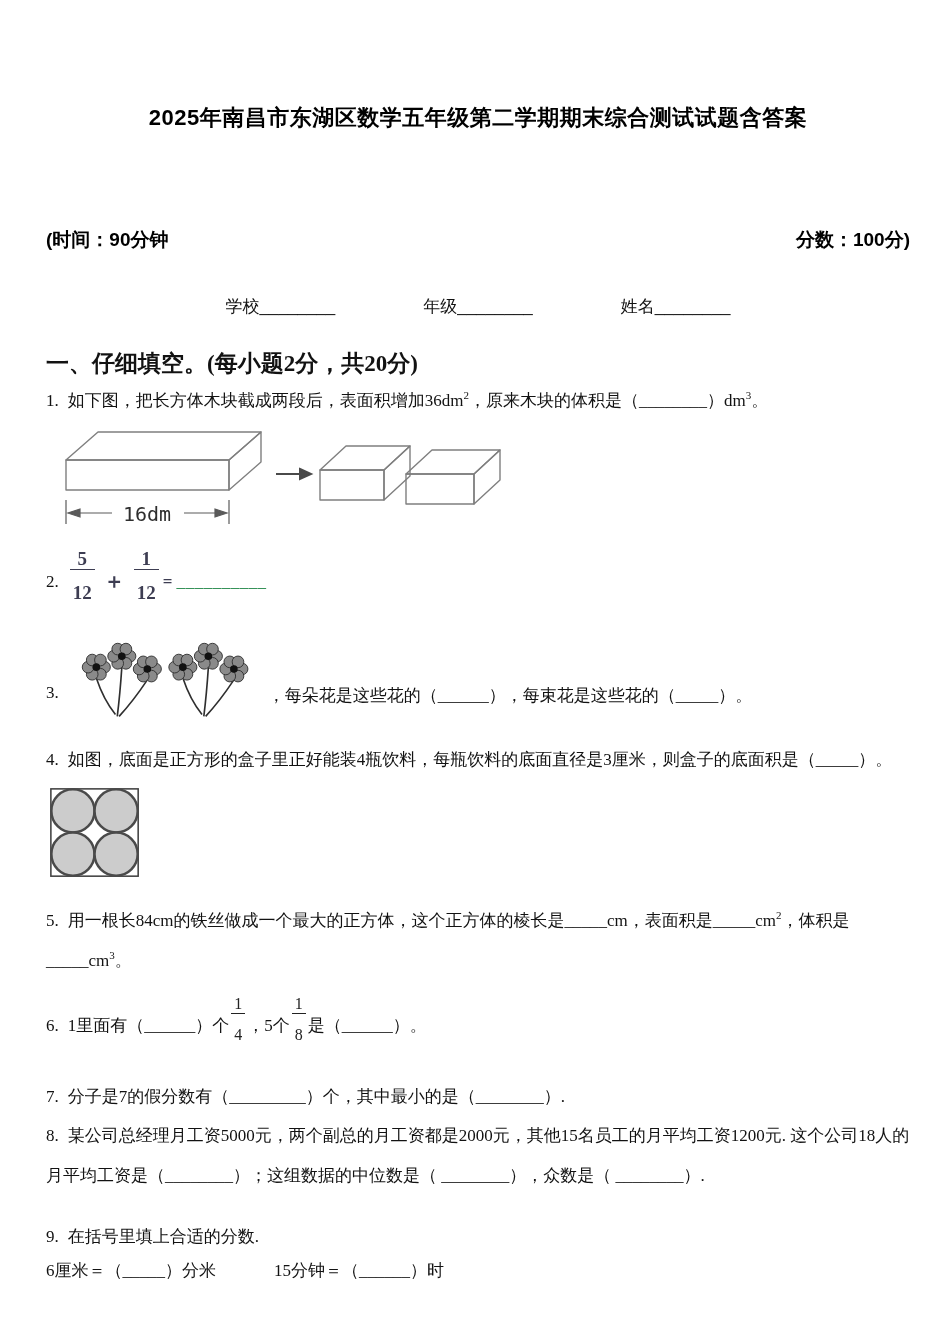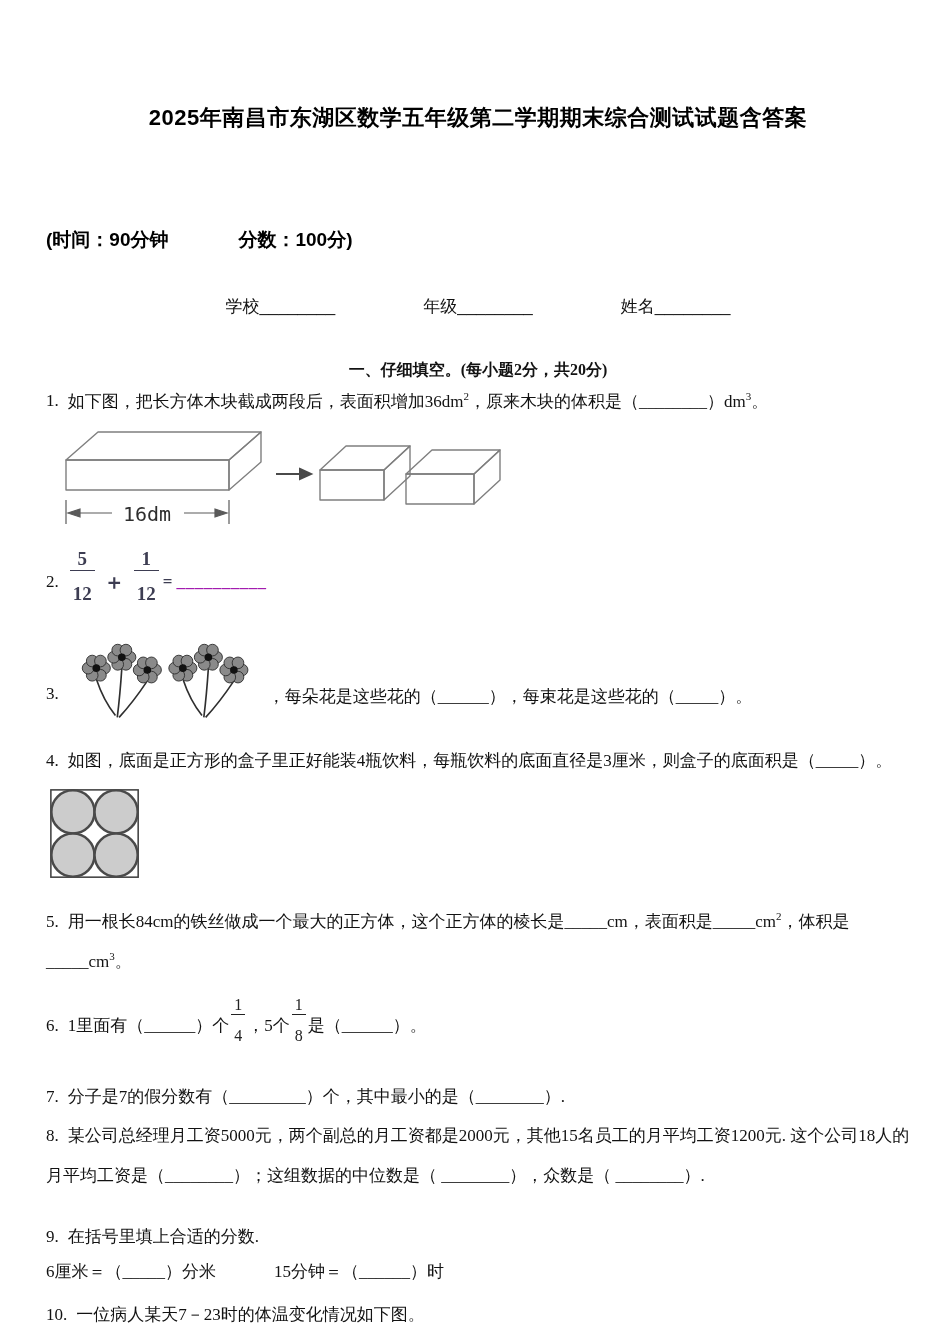--- a/index.html
+++ b/index.html
@@ -10,44 +10,44 @@
     -webkit-font-smoothing:antialiased;
   }
   .page{padding:0 40px 0 46px;}
 
   .title{
     margin:104px 0 0 0;text-align:center;color:#000;
     font-family:"Liberation Sans","DejaVu Sans",sans-serif;
     font-weight:700;font-size:22px;line-height:1.3;letter-spacing:.5px;
   }
   .meta{
-    margin-top:94px;display:flex;justify-content:flex-start;gap:70px;
+    margin-top:94px;display:flex;justify-content:space-between;gap:70px;
     font-family:"Liberation Sans","DejaVu Sans",sans-serif;
     font-weight:700;font-size:19px;color:#000;
   }
   .fields{
     margin-top:42px;display:flex;justify-content:center;gap:88px;
     font-family:"Liberation Sans","DejaVu Sans",sans-serif;
     font-size:17px;color:#111;text-align:right;
   }
 
-  .section{margin:40px 0 0 0;font-size:16px;font-weight:600;line-height:1.5;text-align:center;}
+  .section{margin:29px 0 0 0;font-size:23px;font-weight:600;line-height:1.5;}
   .q{margin:5px 0 0 0;font-size:17px;line-height:1.7;max-width:866px;}
   .qnum{margin-right:9px;}
   .wrap2{line-height:2.35;}
 
   
   .frac{display:inline-flex;flex-direction:column;align-items:center;
         vertical-align:middle;line-height:1.15;margin:0 2px;}
   .frac .den{border-top:1.6px solid currentColor;padding:12px 3px;}
   .bigmath{color:#3d3d52;font-weight:700;font-size:19px;display:inline-flex;align-items:center;}
   .bigmath .op{margin:0 7px;font-size:21px;}
   .bigmath .eq{margin:0 4px 0 2px;font-size:17px;}
   .mathline{display:flex;align-items:center;margin-top:16px;}
-  .mathline .blank{color:#a21caf;font-weight:700;letter-spacing:.5px;}
+  .mathline .blank{color:#15803d;font-weight:400;letter-spacing:.5px;}
   .smallfrac{color:#222;font-size:16px;}
 
   .q6line{display:flex;align-items:center;margin-top:14px;}
 
   
   .row-end{display:flex;align-items:flex-end;margin-top:22px;}
   .row-end .qnum{padding-bottom:12px;}
   .row-end .after-img{padding-bottom:9px;margin-left:14px;}
 
   .cuboid-wrap{margin:6px 0 0 8px;}
@@ -198,15 +198,14 @@
 
   <p class="q" style="margin-top:26px;"><span class="qnum">7.</span><span>分子是7的假分数有（_________）个，其中最小的是（________）.</span></p>
 
   <p class="q wrap2" style="margin-top:4px;"><span class="qnum">8.</span><span>某公司总经理月工资5000元，两个副总的月工资都是2000元，其他15名员工的月平均工资1200元. 这个公司18人的月平均工资是（________）；这组数据的中位数是（ ________），众数是（ ________）.</span></p>
 
   <div class="q9block">
     <p class="q q9head q9line"><span class="qnum">9.</span><span>在括号里填上合适的分数.</span></p>
     <p class="q q9line"><span class="gap1">6厘米＝（_____）分米</span><span>15分钟＝（______）时</span></p>
   </div>
 
-  <p class="q q9line" style="margin-top:8px;"><span class="qnum">10.</span><span>一位病人某天7－23时的体温变化情况如下图。</span></p>
 
 </div>
 
 </body></html>

